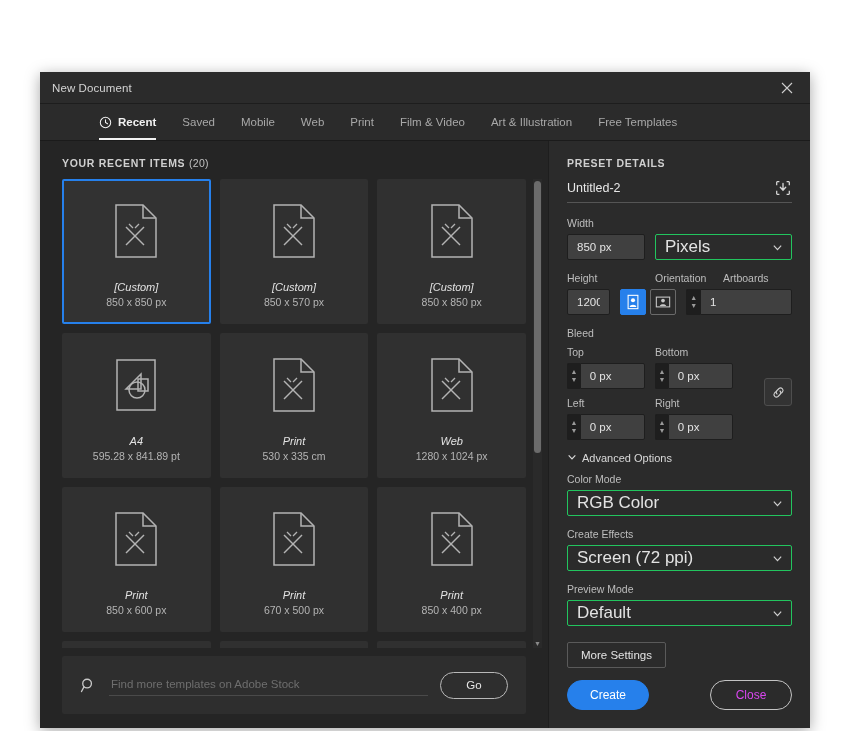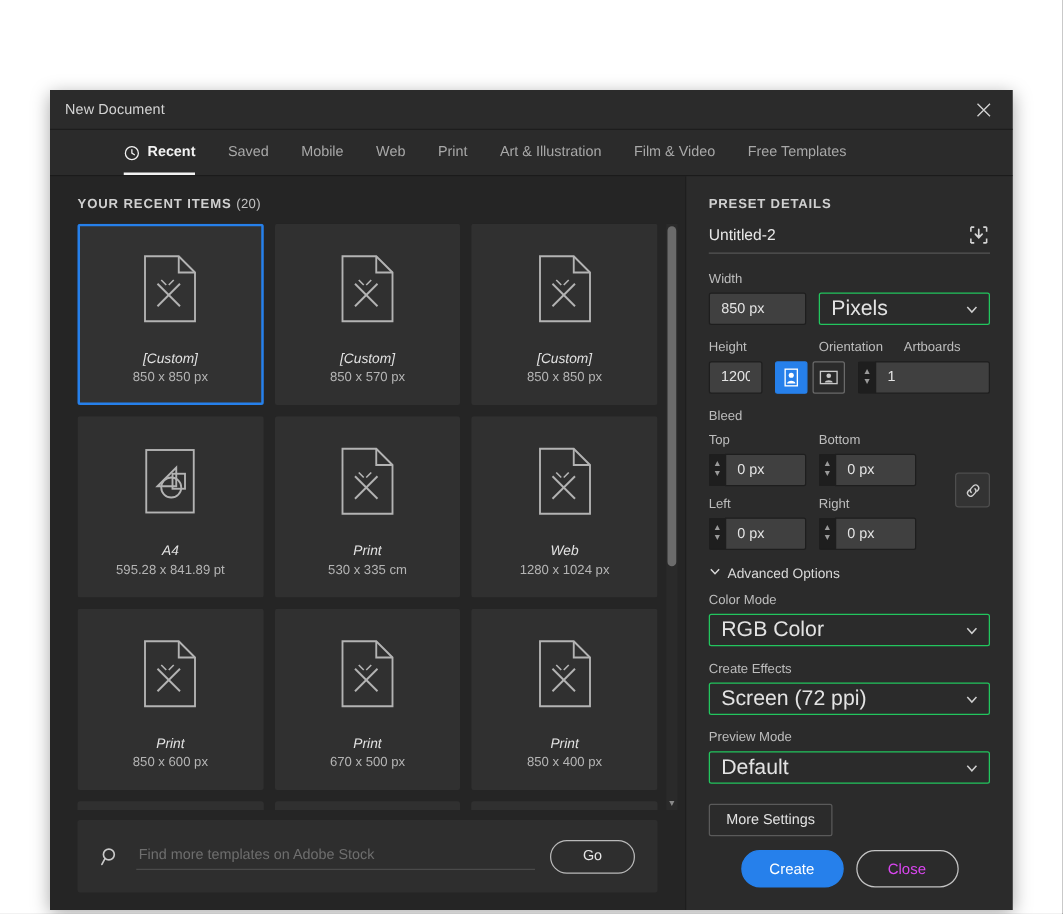--- a/index.html
+++ b/index.html
@@ -272,21 +272,21 @@
     border-radius: 2px;
     color: #e3e3e3;
     font-size: 11.5px; font-family: inherit;
     padding: 6px 13px;
     margin-top: 16px;
     cursor: pointer;
   }
 
   .action-row {
     margin-top: auto;
-    display: flex; justify-content: center; gap: 10px;
+    display: flex; justify-content: space-between; gap: 10px;
     padding-bottom: 18px;
   }
   .btn-pill {
     min-width: 82px; height: 30px;
     border-radius: 16px;
     font-size: 12px; font-family: inherit;
     cursor: pointer;
     border: 1px solid transparent;
   }
   .btn-create { background: #2680eb; color: #fff; border-color: #2680eb; }
@@ -323,24 +323,24 @@
     <div class="tab">
         <span>Mobile</span>
       </div>
     <div class="tab">
         <span>Web</span>
       </div>
     <div class="tab">
         <span>Print</span>
       </div>
     <div class="tab">
+        <span>Film &amp; Video</span>
+      </div>
+    <div class="tab">
         <span>Art &amp; Illustration</span>
-      </div>
-    <div class="tab">
-        <span>Film &amp; Video</span>
       </div>
     <div class="tab">
         <span>Free Templates</span>
       </div>
   </div>
 
   <div class="body">
 
     <div class="left">
 

